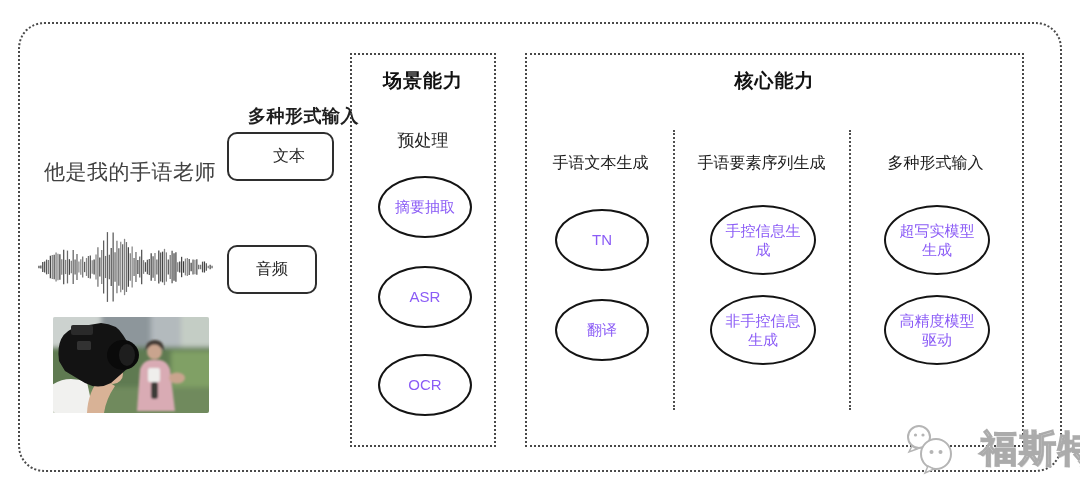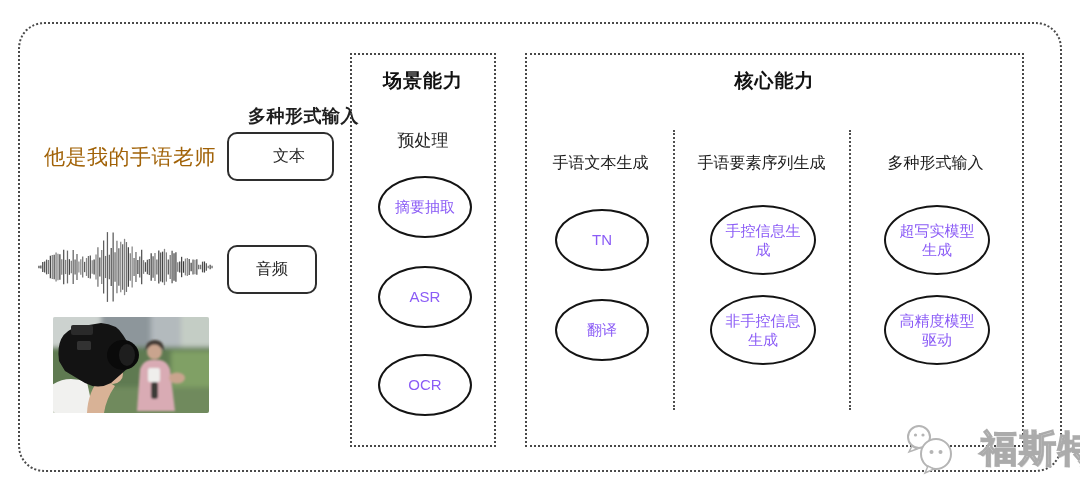--- a/index.html
+++ b/index.html
@@ -7,22 +7,22 @@
     position:relative;width:1080px;height:499px;background:#ffffff;overflow:hidden;
     font-family:"Liberation Sans","DejaVu Sans",sans-serif;color:#1f1f1f;
   }
   .outer-border{
     position:absolute;left:18px;top:22px;width:1040px;height:446px;
     border:2px dotted #4a4a4a;border-radius:26px;
   }
   
   .input-heading{position:absolute;left:216px;top:104px;width:112px;
     font-size:18px;font-weight:bold;letter-spacing:.5px;white-space:nowrap;margin-left:32px;}
-  .sentence{position:absolute;left:44px;top:143px;width:175px;
-    font-size:21px;letter-spacing:.5px;white-space:nowrap;color:#a16207;}
+  .sentence{position:absolute;left:44px;top:158px;width:175px;
+    font-size:21px;letter-spacing:.5px;white-space:nowrap;color:#404040;}
   .type-box{
     position:absolute;width:86px;height:45px;left:227px;
     border:2px solid #2e2e2e;border-radius:10px;
     display:flex;align-items:center;justify-content:center;
     font-size:16px;color:#2a2a2a;background:#fff;
   }
   .type-text{top:132px;padding-left:17px;} .type-audio{top:245px;} .type-video{top:342px;}
   .waveform{position:absolute;left:38px;top:228px;}
   .photo{position:absolute;left:53px;top:317px;width:156px;height:96px;}
   

